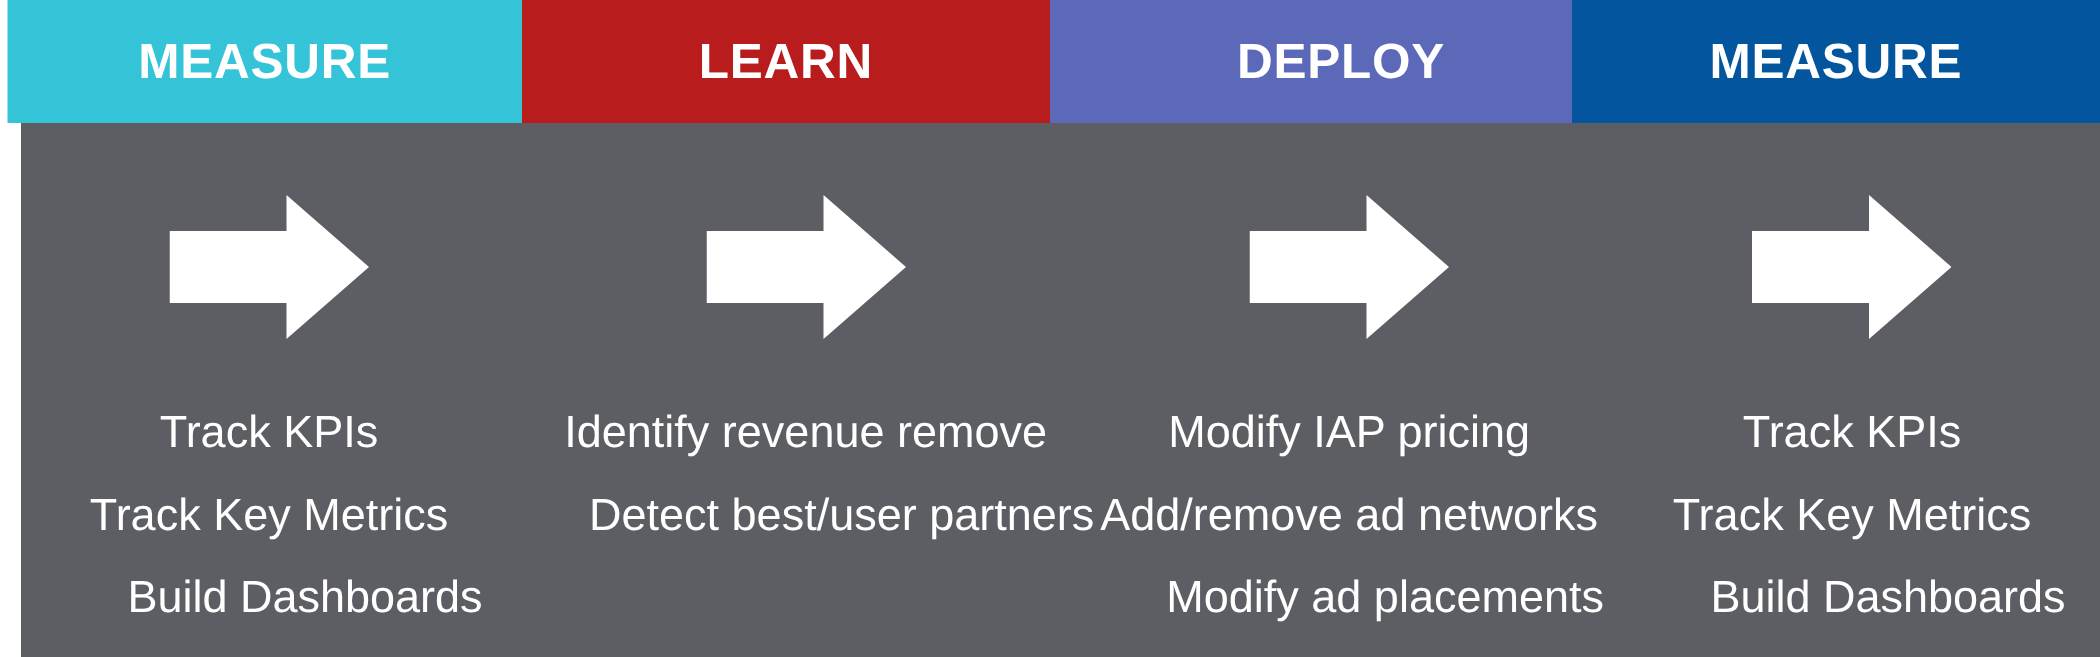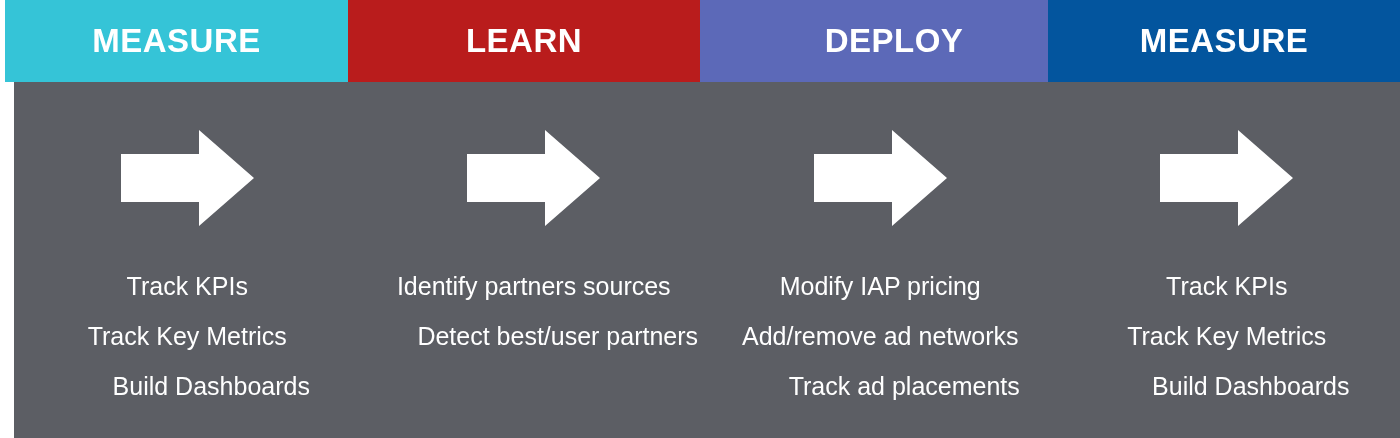--- a/index.html
+++ b/index.html
@@ -90,21 +90,21 @@
 
   
   .task-list {
     display: flex;
     flex-direction: column;
     align-items: center;
     width: 100%;
   }
   .task-line {
     color: #ffffff;
-    font-size: 25px;
+    font-size: 30px;
     font-weight: normal;
     line-height: 1;
     text-align: center;
     white-space: nowrap;
     margin-bottom: 25px;
     user-select: none;
   }
   .task-line:last-child { margin-bottom: 0; margin-left: 48px; }
 </style>
 </head>
@@ -142,35 +142,35 @@
       </div>
     </div>
 
     <div class="body-col">
       <div class="arrow-wrap">
         <svg viewBox="0 0 133 96" xmlns="http://www.w3.org/2000/svg" aria-hidden="true">
           <polygon points="0,24 78,24 78,0 133,48 78,96 78,72 0,72" fill="#ffffff"></polygon>
         </svg>
       </div>
       <div class="task-list">
-        <div class="task-line">Identify partners sources</div>
+        <div class="task-line">Identify revenue remove</div>
         <div class="task-line">Detect best/user partners</div>
       </div>
     </div>
 
     <div class="body-col">
       <div class="arrow-wrap">
         <svg viewBox="0 0 133 96" xmlns="http://www.w3.org/2000/svg" aria-hidden="true">
           <polygon points="0,24 78,24 78,0 133,48 78,96 78,72 0,72" fill="#ffffff"></polygon>
         </svg>
       </div>
       <div class="task-list">
         <div class="task-line">Modify IAP pricing</div>
         <div class="task-line">Add/remove ad networks</div>
-        <div class="task-line">Track ad placements</div>
+        <div class="task-line">Modify ad placements</div>
       </div>
     </div>
 
     <div class="body-col">
       <div class="arrow-wrap">
         <svg viewBox="0 0 133 96" xmlns="http://www.w3.org/2000/svg" aria-hidden="true">
           <polygon points="0,24 78,24 78,0 133,48 78,96 78,72 0,72" fill="#ffffff"></polygon>
         </svg>
       </div>
       <div class="task-list">

